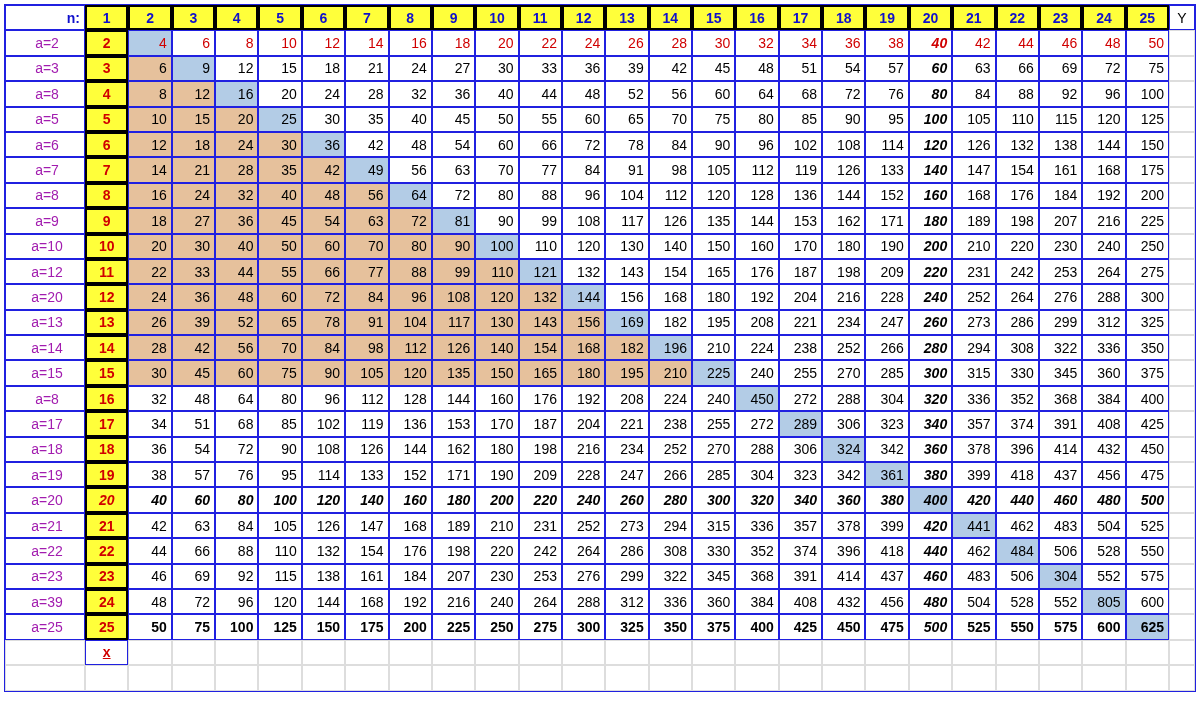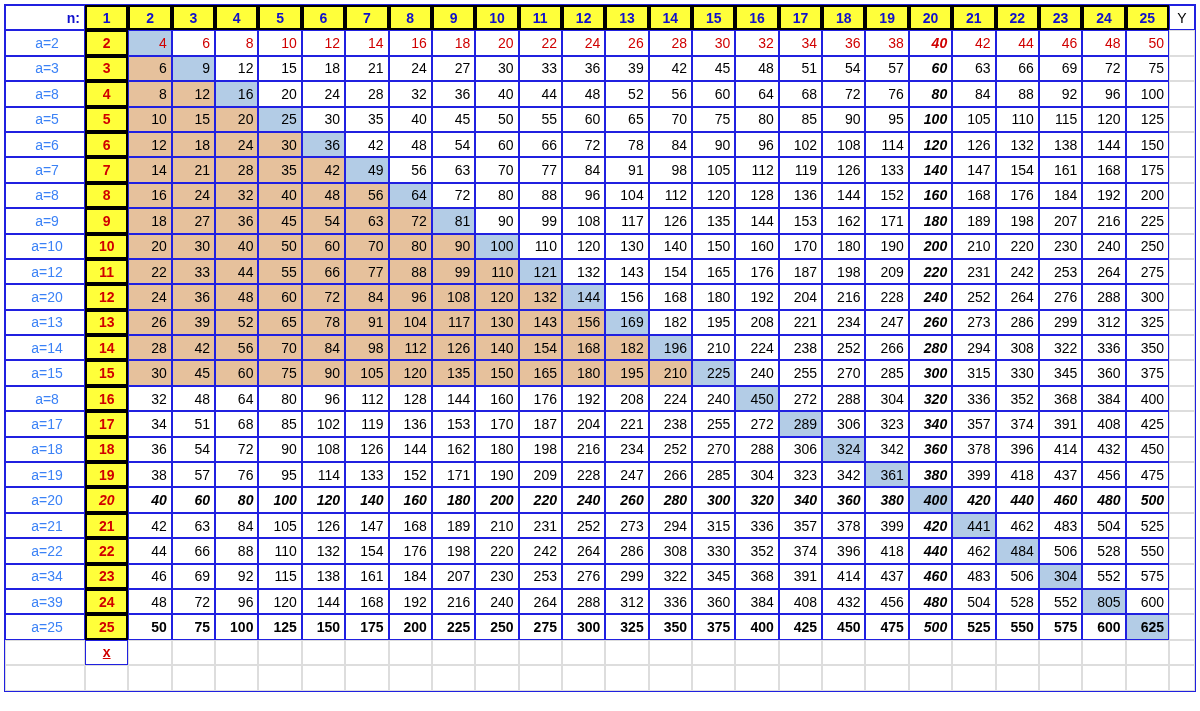--- a/index.html
+++ b/index.html
@@ -21,21 +21,21 @@
     height: 25.4px;
     display: flex;
     align-items: center;
     justify-content: flex-end;
     padding: 0 4px;
     font-size: 14px;
     overflow: hidden;
   }
   .rowhead {
     justify-content: center;
-    color: #3b82f6;
+    color: #a21caf;
     padding-right: 0;
   }
   .nlabelcell {
     justify-content: flex-end;
     font-weight: bold;
     color: #1010cc;
   }
   .hdr {
     background: #ffff3a;
     font-weight: bold;
@@ -658,21 +658,21 @@
     <div class="cell ">374</div>
     <div class="cell ">396</div>
     <div class="cell ">418</div>
     <div class="cell  boldit">440</div>
     <div class="cell ">462</div>
     <div class="cell  sq">484</div>
     <div class="cell ">506</div>
     <div class="cell ">528</div>
     <div class="cell ">550</div>
     <div class="cell blank"></div>
-    <div class="cell rowhead">a=34</div>
+    <div class="cell rowhead">a=23</div>
     <div class="cell firstcol">23</div>
     <div class="cell ">46</div>
     <div class="cell ">69</div>
     <div class="cell ">92</div>
     <div class="cell ">115</div>
     <div class="cell ">138</div>
     <div class="cell ">161</div>
     <div class="cell ">184</div>
     <div class="cell ">207</div>
     <div class="cell ">230</div>

